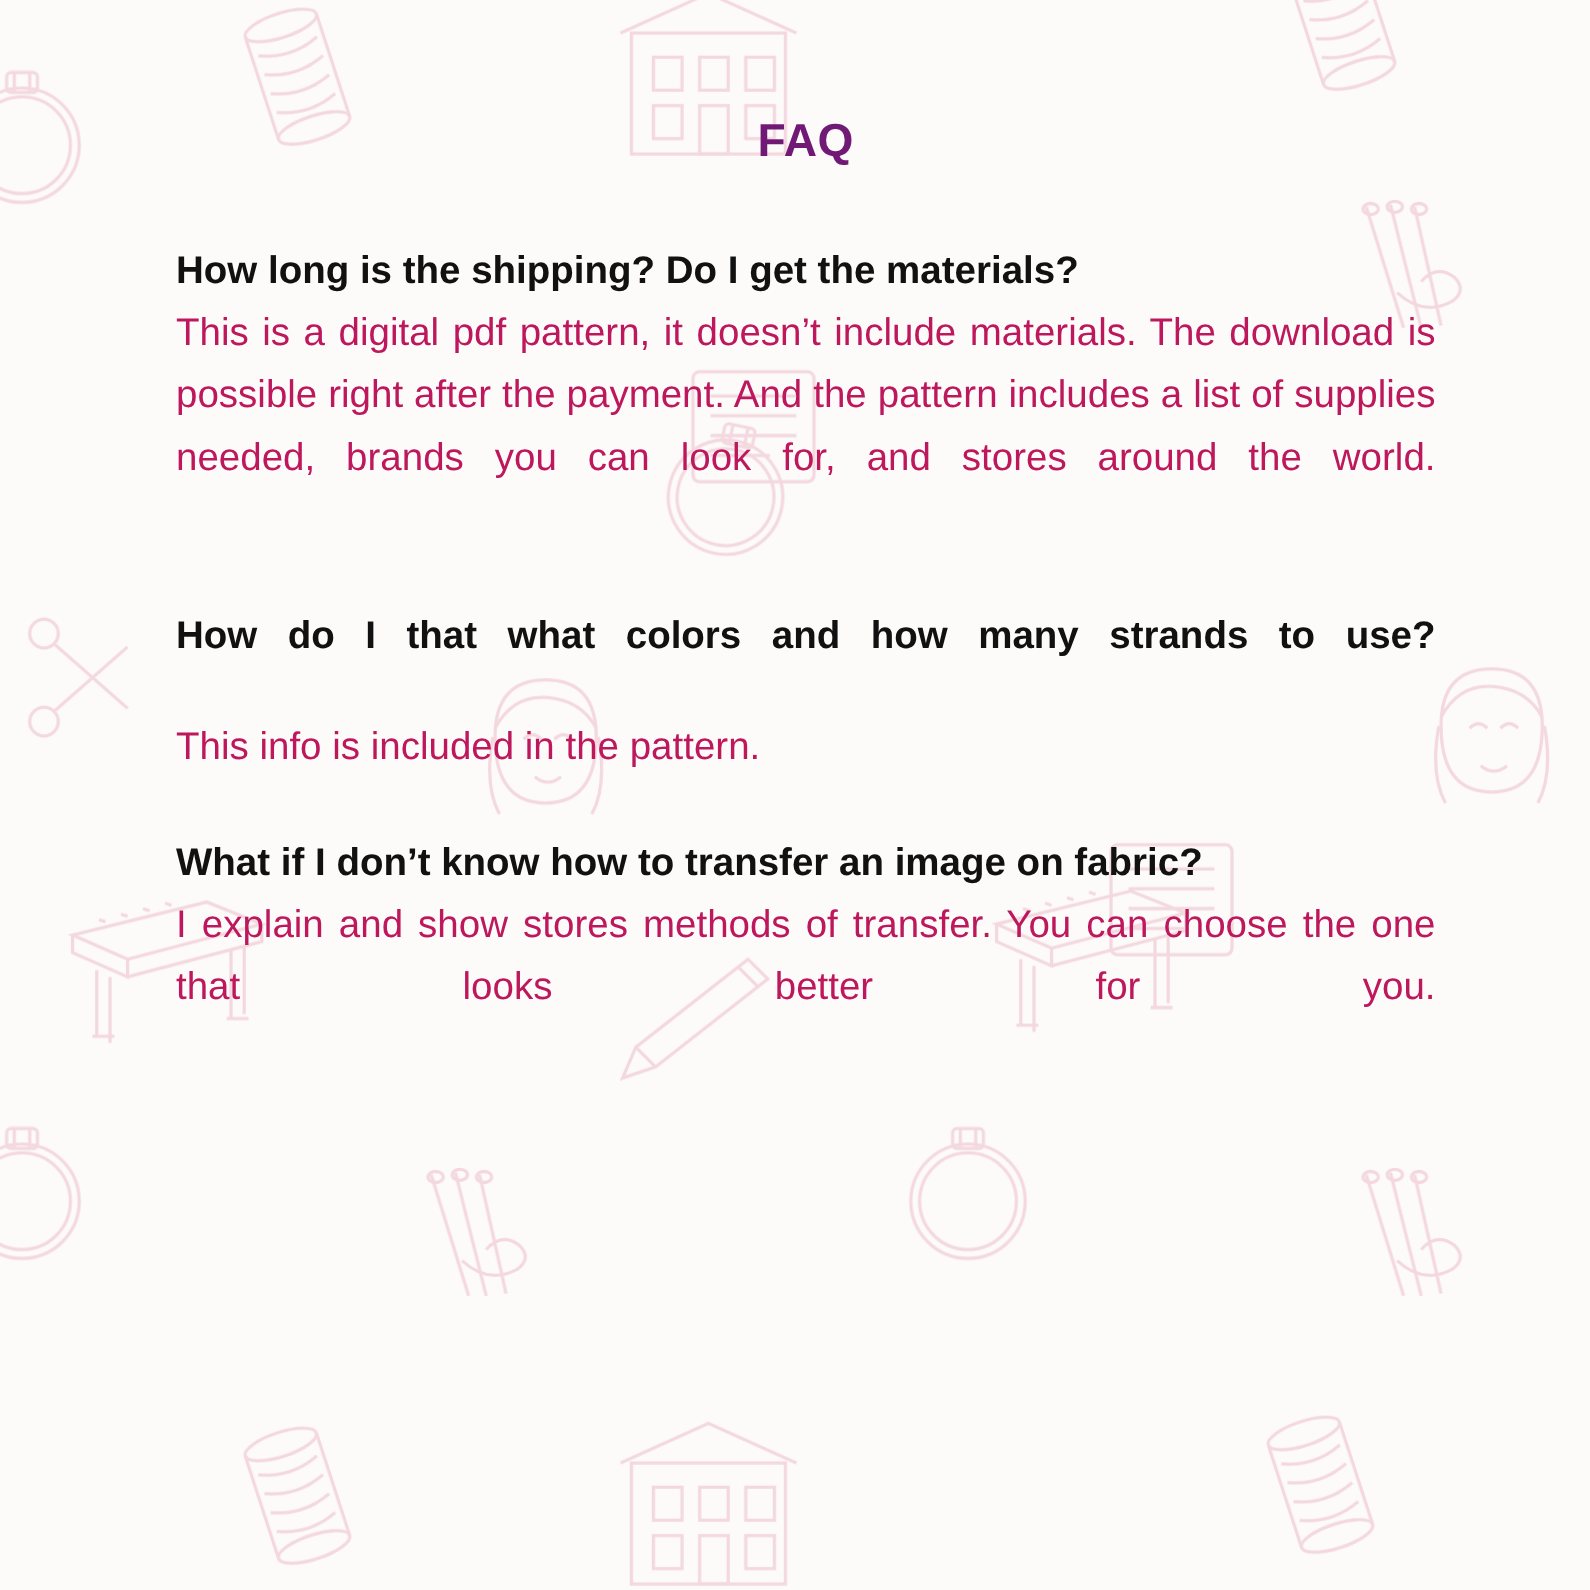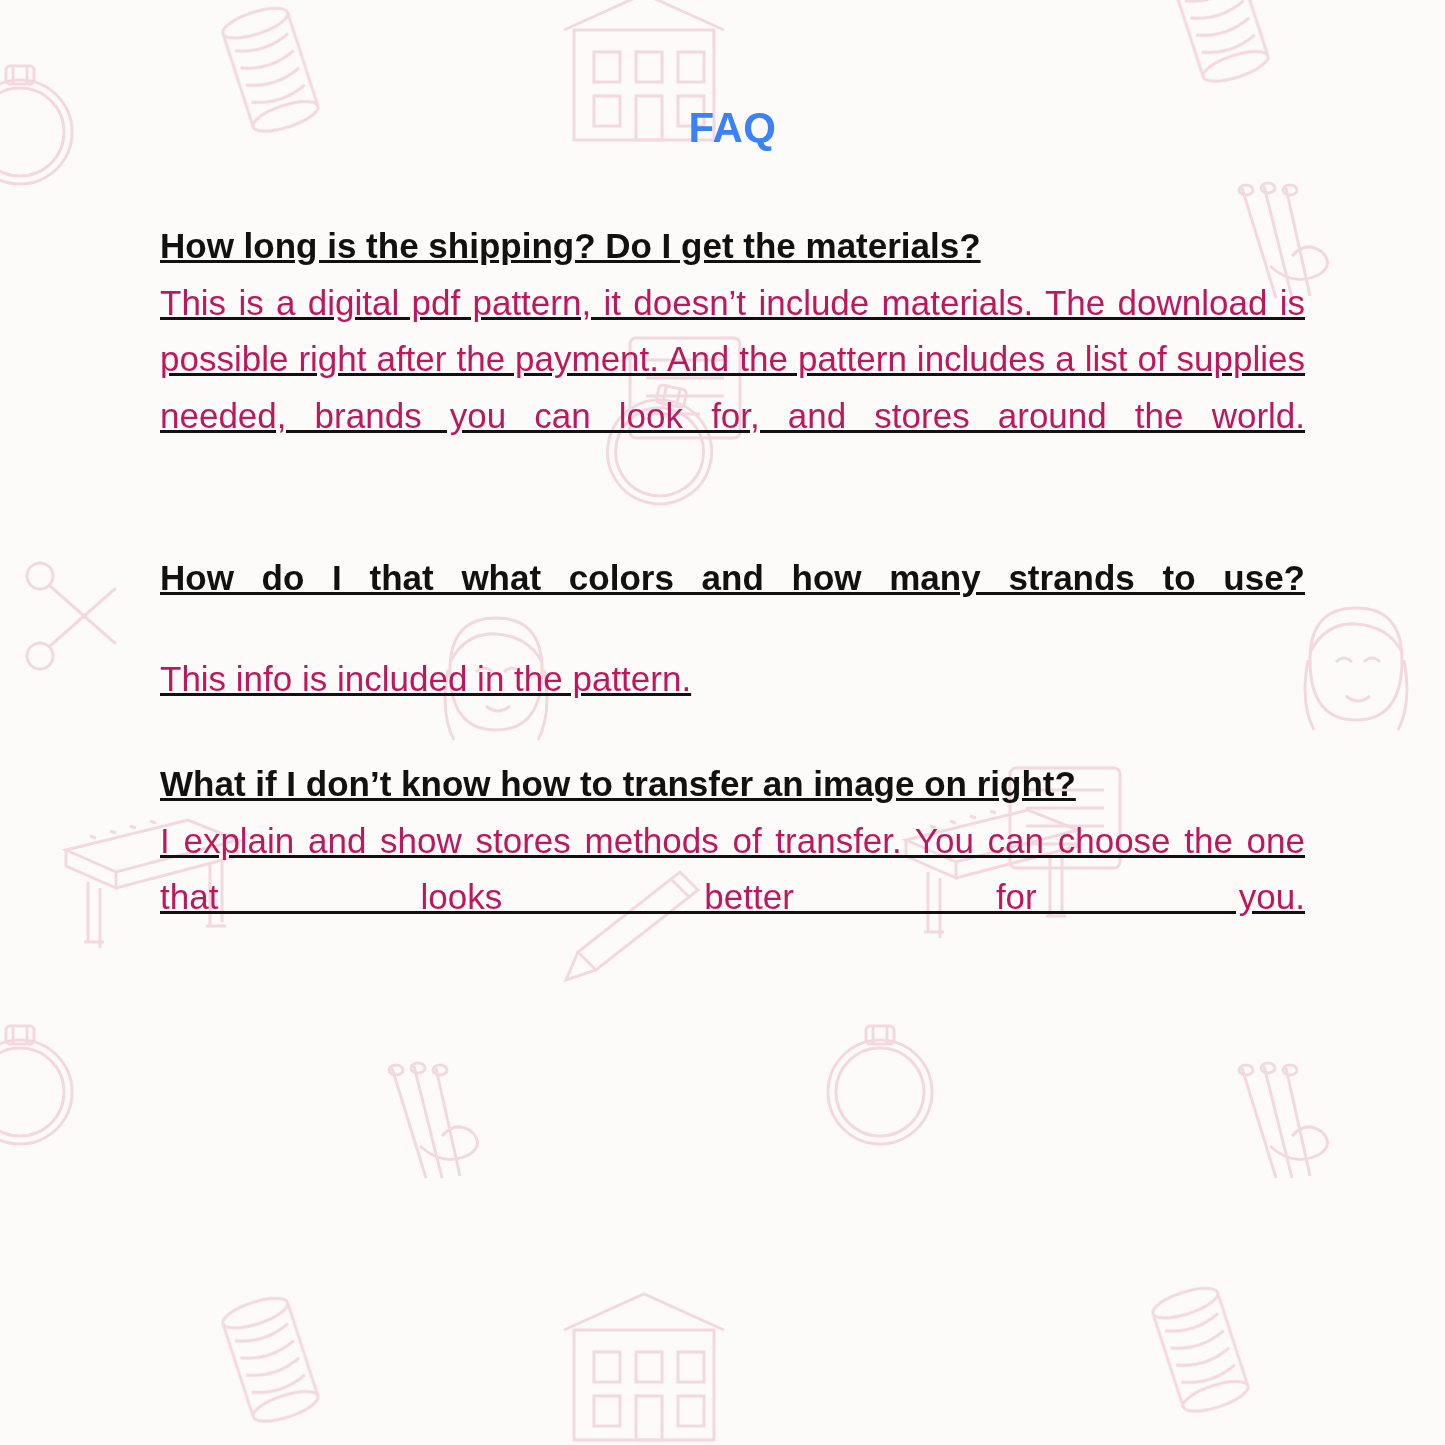--- a/index.html
+++ b/index.html
@@ -35,31 +35,30 @@
     box-sizing: border-box;
     padding: 104px 140px 0 160px;
   }
 
   .page-title {
     text-align: center;
     font-size: 42px;
     font-weight: bold;
     letter-spacing: 0.5px;
     margin: 0 0 72px 0;
-    color: #3b82f6;
+    color: #701a75;
   }
 
   .faq-list {
     margin: 0;
     padding: 0;
   }
 
   .faq-item {
     margin-bottom: 54px;
-    text-decoration: underline;
   }
 
   .faq-question {
     font-size: 35px;
     font-weight: bold;
     line-height: 1.28;
     color: #111111;
     margin: 0 0 6px 0;
     text-align: justify;
     text-justify: inter-word;
@@ -191,18 +190,18 @@
 
     <section class="faq-item">
     </section>
 
     <section class="faq-item">
       <h2 class="faq-question justify-all">How do I that what colors and how many strands to use?</h2>
       <p class="faq-answer">This info is included in the pattern.</p>
     </section>
 
     <section class="faq-item">
-      <h2 class="faq-question">What if I don’t know how to transfer an image on right?</h2>
+      <h2 class="faq-question">What if I don’t know how to transfer an image on fabric?</h2>
       <p class="faq-answer justify-all">I explain and show stores methods of transfer. You can choose the one that looks better for you.</p>
     </section>
 
   </div>
 </div>
 
 </body></html>

